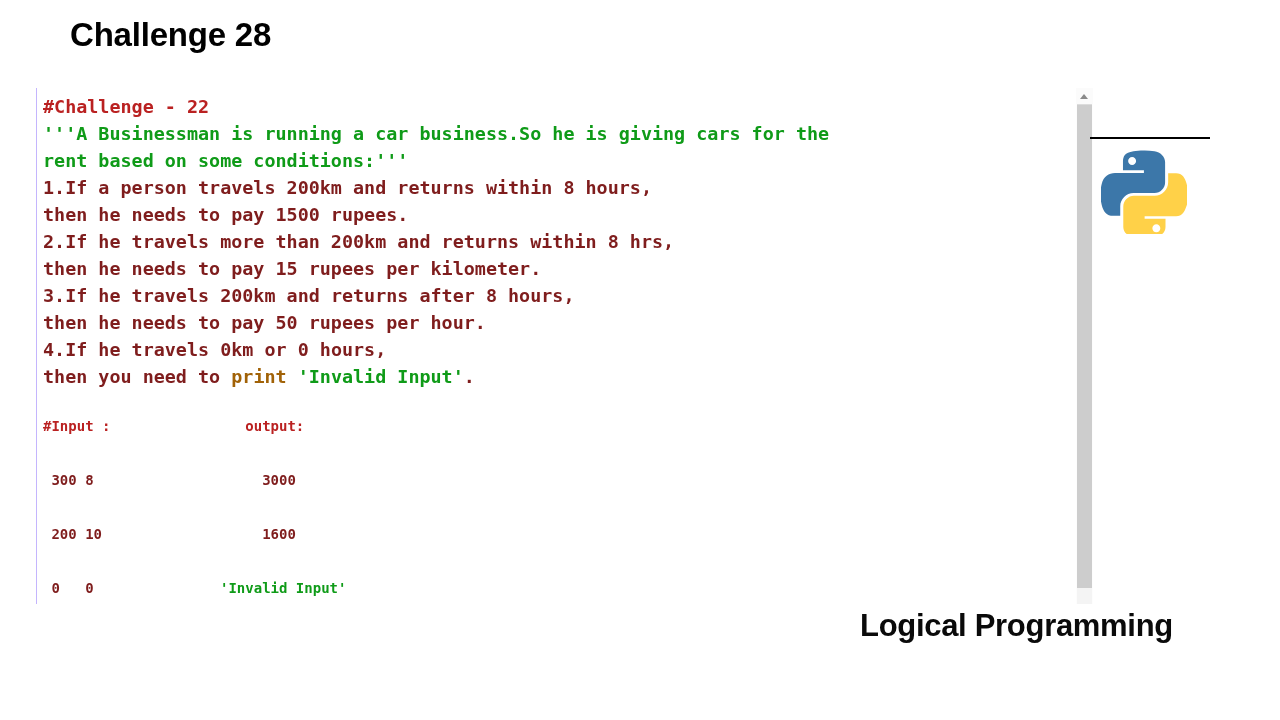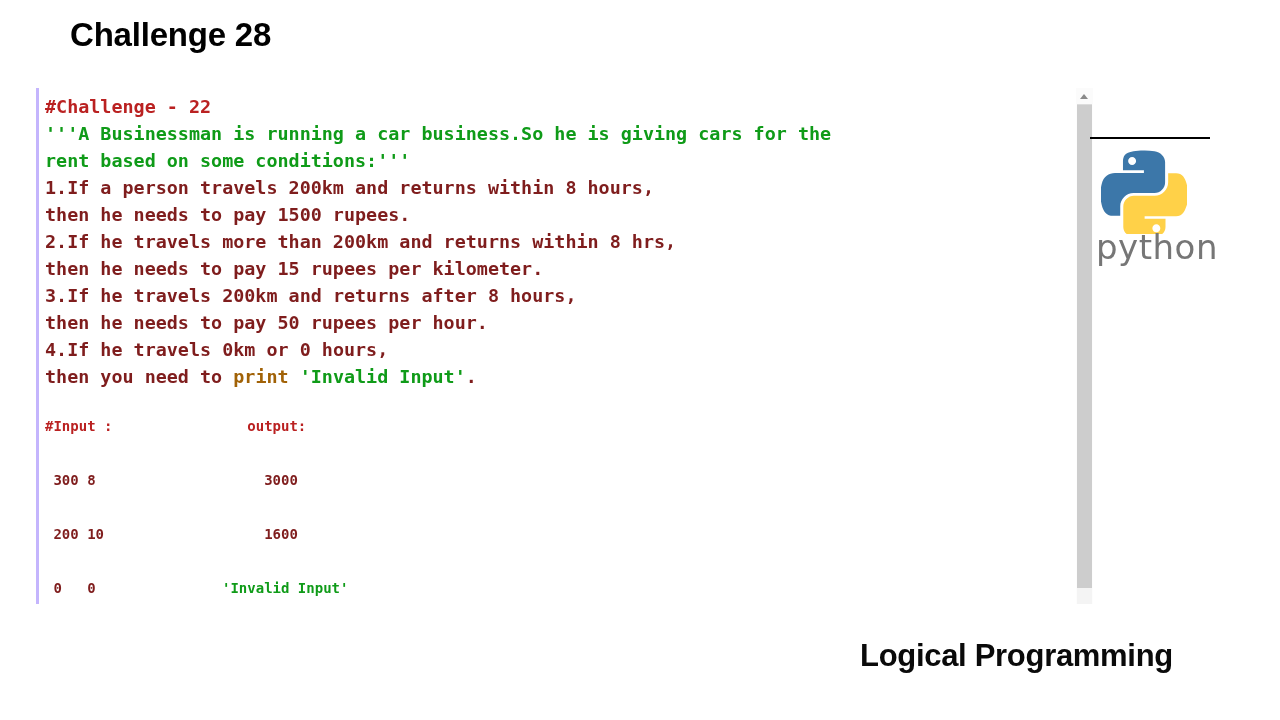--- a/index.html
+++ b/index.html
@@ -34,32 +34,31 @@
   #footer-brand {
     position: absolute;
     left: 860px;
     top: 608px;
     font-family: "Liberation Sans", sans-serif;
     font-weight: bold;
     font-size: 31px;
     letter-spacing: -0.3px;
     color: #0a0a0a;
     white-space: pre;
-    margin-top: 30px;
   }
 
   
   #code-panel {
     position: absolute;
     left: 36px;
     top: 88px;
     width: 1056px;
     height: 516px;
     background: #ffffff;
-    border-left: 3px solid #c4b5fd;
+    border-left: 1px solid #c4b5fd;
     box-sizing: border-box;
   }
 
   #code-area {
     position: absolute;
     left: 6px;
     top: 5px;
     width: 1018px;
     white-space: pre;
     font-family: "DejaVu Sans Mono", "Liberation Mono", monospace;
@@ -185,16 +184,15 @@
   <div id="scroll-thumb"></div>
   <div id="scroll-track-bottom"></div>
 </div>
 
 <div id="python-logo-block">
   <div id="logo-rule"></div>
   <svg id="python-mark" viewBox="0 0 110 110" xmlns="http://www.w3.org/2000/svg">
     <path id="py-blue" fill="#3C77A9" d="M54.3 3.2c-4.6 0-9 .4-12.8 1.1-11.4 2-13.4 6.2-13.4 14v10.3h26.8v3.4H17.9c-7.9 0-14.8 4.7-16.9 13.7-2.5 10.3-2.6 16.7 0 27.4 1.9 8 6.5 13.7 14.4 13.7h9.2V74.4c0-9 7.8-16.9 17-16.9h26.8c7.6 0 13.6-6.2 13.6-13.8V18.3c0-7.4-6.2-12.9-13.6-14.1-4.7-.8-9.5-1.1-14.1-1zM39.8 11.4c2.8 0 5.1 2.3 5.1 5.2 0 2.8-2.3 5.1-5.1 5.1-2.8 0-5.1-2.3-5.1-5.1 0-2.9 2.3-5.2 5.1-5.2z"></path>
     <path id="py-yellow" fill="#FFD148" d="M85.9 32v11.9c0 9.4-8 17.3-17 17.3H42.1c-7.4 0-13.6 6.4-13.6 13.8v25.9c0 7.4 6.4 11.7 13.6 13.8 8.6 2.5 16.9 3 26.8 0 6.9-2 13.6-6 13.6-13.8V90.6H55.8v-3.4h40.2c7.9 0 10.8-5.5 13.6-13.7 2.8-8.5 2.7-16.6 0-27.4-1.9-7.8-5.7-13.7-13.6-13.7h-10.1zM70.8 97.5c2.8 0 5.1 2.3 5.1 5.1 0 2.9-2.3 5.2-5.1 5.2-2.8 0-5.1-2.3-5.1-5.2 0-2.8 2.3-5.1 5.1-5.1z"></path>
   </svg>
-  <div id="python-wordmark">python</div>
 </div>
 
 <div id="footer-brand">Logical Programming</div>
 
 </body></html>

